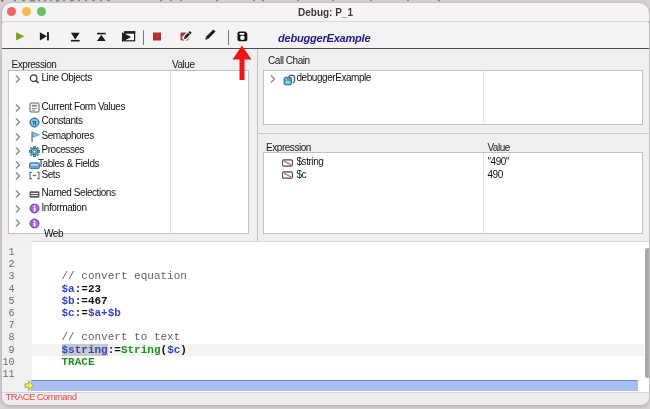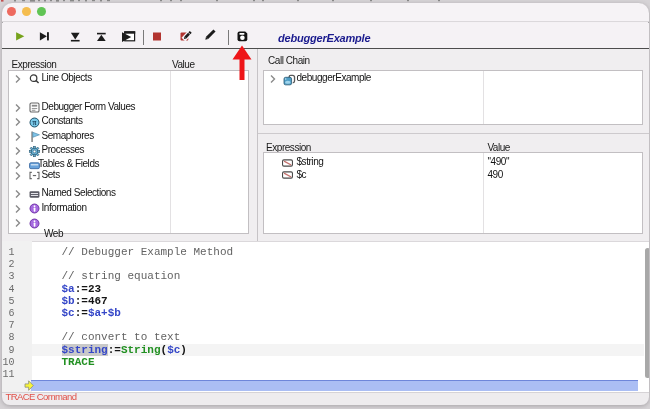--- a/index.html
+++ b/index.html
@@ -71,20 +71,21 @@
       <rect x="407" y="0" width="2" height="1.2"></rect>
     <rect x="438" y="0" width="2" height="1.2"></rect>
   </g>
   <rect x="1" y="0" width="2.5" height="1.6" fill="#c05050"></rect>
 </svg>
 <div id="win">
   <div id="titlebar" class="abs">
     <div class="light" style="left:5px;background:#ee6a5f;"></div>
     <div class="light" style="left:20px;background:#f5bd4f;"></div>
     <div class="light" style="left:35px;background:#61c455;"></div>
+    <div id="title" class="abs">Debug: P_1</div>
   </div>
   <div id="toolbar" class="abs">
     <svg width="650" height="31" style="position:absolute;left:0;top:0">
 
       <polygon points="14.1,9.2 14.1,17.4 22.3,13.3" fill="#76a21c"></polygon>
 
       <polygon points="37.9,9.2 37.9,17.4 44.9,13.3" fill="#1c1c1c"></polygon>
       <rect x="45" y="9.2" width="1.9" height="8.2" fill="#1c1c1c"></rect>
 
       <polygon points="68.9,9.8 77.6,9.8 73.25,16.4" fill="#1c1c1c"></polygon>
@@ -144,21 +145,21 @@
       <div class="trow" style="top:29.3px;">
         <svg class="chev" style="left:6px;" width="6" height="8">
             <polyline points="1,0.5 4.5,4 1,7.5" fill="none" stroke="#8a8a8a" stroke-width="1.4"></polyline>
           </svg>
         <svg class="tico" style="left:19px;" width="13" height="13">
             <rect x="1.5" y="1.5" width="10" height="10" rx="1.5" fill="#fff" stroke="#666" stroke-width="1.2"></rect>
             <rect x="3.5" y="3.5" width="6" height="2" fill="#888"></rect>
             <rect x="3.5" y="7" width="6" height="1.2" fill="#999"></rect>
             <rect x="3.5" y="9" width="4" height="1.2" fill="#999"></rect>
           </svg>
-        <span class="tlab" style="left:32.5px;">Debugger Form Values</span>
+        <span class="tlab" style="left:32.5px;">Current Form Values</span>
       </div>
       <div class="trow" style="top:43.7px;">
         <svg class="chev" style="left:6px;" width="6" height="8">
             <polyline points="1,0.5 4.5,4 1,7.5" fill="none" stroke="#8a8a8a" stroke-width="1.4"></polyline>
           </svg>
         <svg class="tico" style="left:19px;" width="13" height="13">
             <circle cx="6.5" cy="6.5" r="5" fill="#79c8e8" stroke="#1d4e66" stroke-width="1.1"></circle>
             <text x="6.5" y="9.3" font-size="8" font-weight="bold" fill="#123a54" text-anchor="middle" font-family="Liberation Serif,serif">π</text>
           </svg>
         <span class="tlab" style="left:32.5px;">Constants</span>
@@ -304,22 +305,21 @@
     <div class="ln" style="top:18.2px;">2</div>
     <div class="ln" style="top:30.4px;">3</div>
     <div class="ln" style="top:42.6px;">4</div>
     <div class="ln" style="top:54.8px;">5</div>
     <div class="ln" style="top:67px;">6</div>
     <div class="ln" style="top:79.2px;">7</div>
     <div class="ln" style="top:91.4px;">8</div>
     <div class="ln" style="top:103.6px;">9</div>
     <div class="ln" style="top:115.8px;">10</div>
     <div class="ln" style="top:128px;">11</div>
-    <div class="cl cmt" style="top:5px;">// Debugger Example Method</div>
-    <div class="cl cmt" style="top:29.4px;">// string equation</div>
+    <div class="cl cmt" style="top:29.4px;">// convert equation</div>
     <div class="cl" style="top:41.6px;"><span class="v">$a</span>:=23</div>
     <div class="cl" style="top:53.8px;"><span class="v">$b</span>:=467</div>
     <div class="cl" style="top:66px;"><span class="v">$c</span>:=<span class="v">$a+$b</span></div>
     <div class="cl cmt" style="top:90.4px;">// convert to text</div>
     <div class="cl" style="top:102.6px;"><span class="v" style="background:#c9c9c9;">$string</span>:=<span class="g">String</span>(<span class="v">$c</span>)</div>
     <div class="cl g" style="top:114.8px;">TRACE</div>
 
     <div class="abs" style="left:29px;top:139px;width:607px;height:11.3px;background:#abbef4;border-top:1px solid #6e86da;"></div>
     <svg class="abs" style="left:18.5px;top:139px" width="14" height="12">
       <polygon points="4,3.9 7.6,3.9 7.6,0.8 12.4,5.6 7.6,10.3 7.6,7.2 4,7.2" fill="#f7f53a" stroke="#8f8f78" stroke-width="0.8"></polygon>

